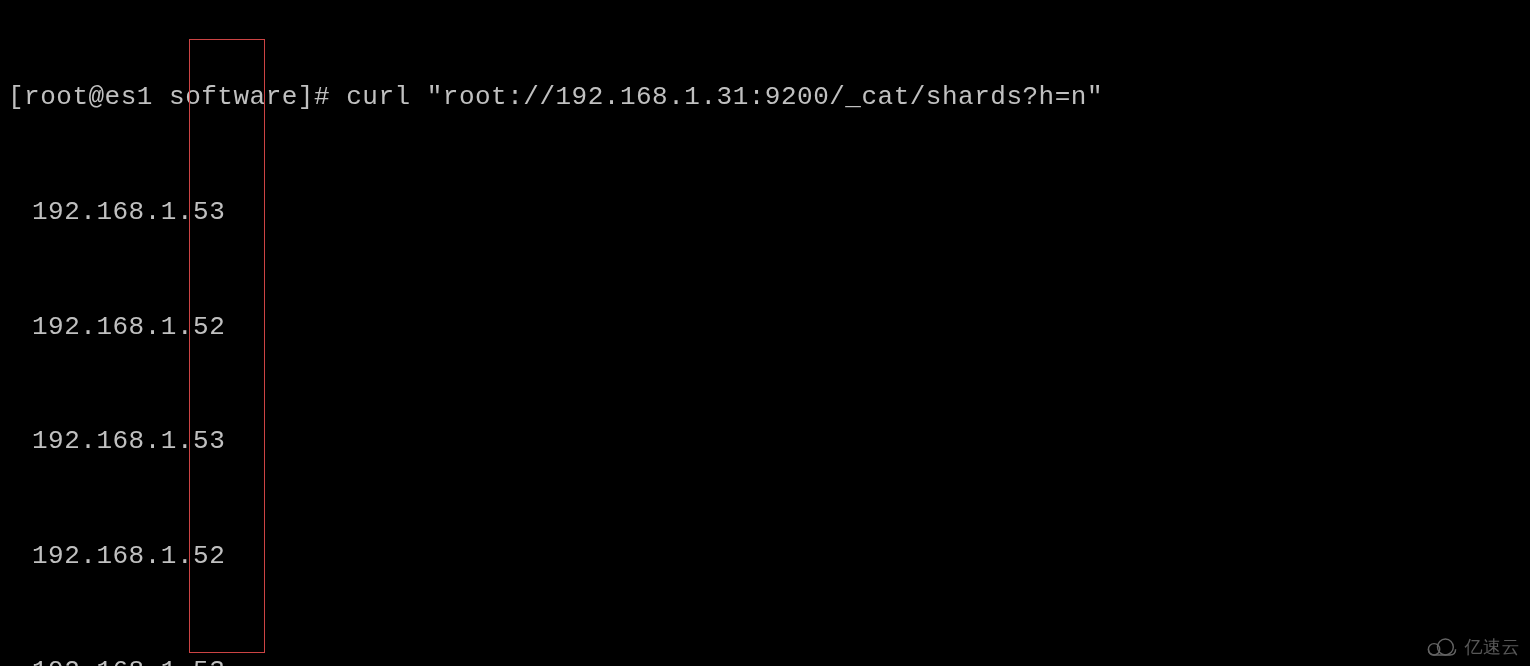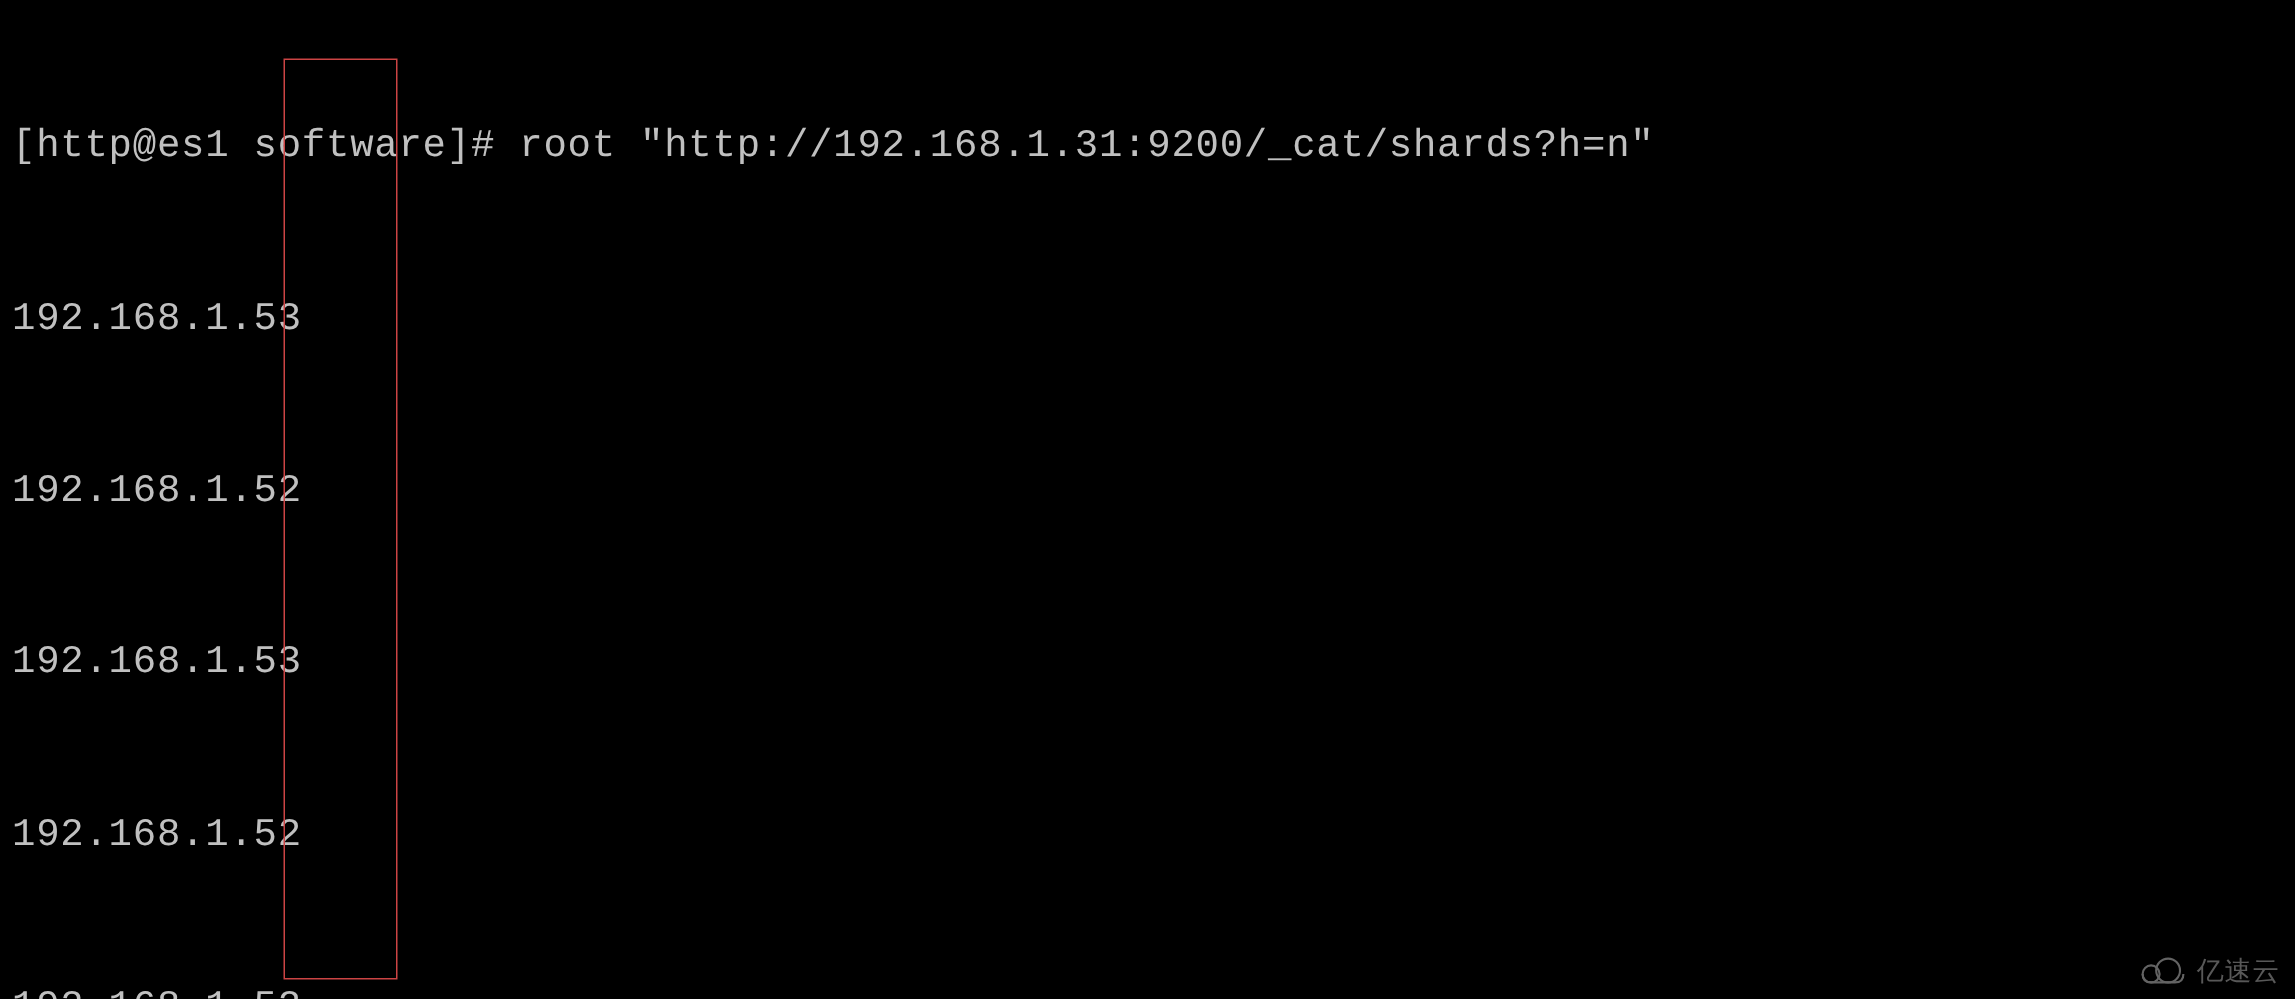--- a/index.html
+++ b/index.html
@@ -22,20 +22,21 @@
     .terminal {
       padding: 2px 8px;
       white-space: pre;
     }
     .prompt-line {
       color: #c0c0c0;
     }
     .output-line {
       color: #c0c0c0;
       position: relative;
+      margin-left: 24px;
     }
     .ip-prefix {
       display: inline;
     }
     .ip-suffix {
       display: inline;
     }
     .highlight-box {
       position: absolute;
       border: 1px solid #cc3333;
@@ -62,21 +63,21 @@
     }
     .watermark-icon {
       width: 34px;
       height: 22px;
     }
   </style>
 </head>
 <body>
 
 <div class="terminal">
-  <div class="prompt-line"><span>[http@es1 software]#</span> <span>root "http://192.168.1.31:9200/_cat/shards?h=n"</span></div>
+  <div class="prompt-line"><span>[root@es1 software]#</span> <span>curl "root://192.168.1.31:9200/_cat/shards?h=n"</span></div>
   <div class="output-line"><span class="ip-prefix">192.168.1.</span><span class="ip-suffix">53</span></div>
   <div class="output-line"><span class="ip-prefix">192.168.1.</span><span class="ip-suffix">52</span></div>
   <div class="output-line"><span class="ip-prefix">192.168.1.</span><span class="ip-suffix">53</span></div>
   <div class="output-line"><span class="ip-prefix">192.168.1.</span><span class="ip-suffix">52</span></div>
   <div class="output-line"><span class="ip-prefix">192.168.1.</span><span class="ip-suffix">53</span></div>
   
   
   
   
   

